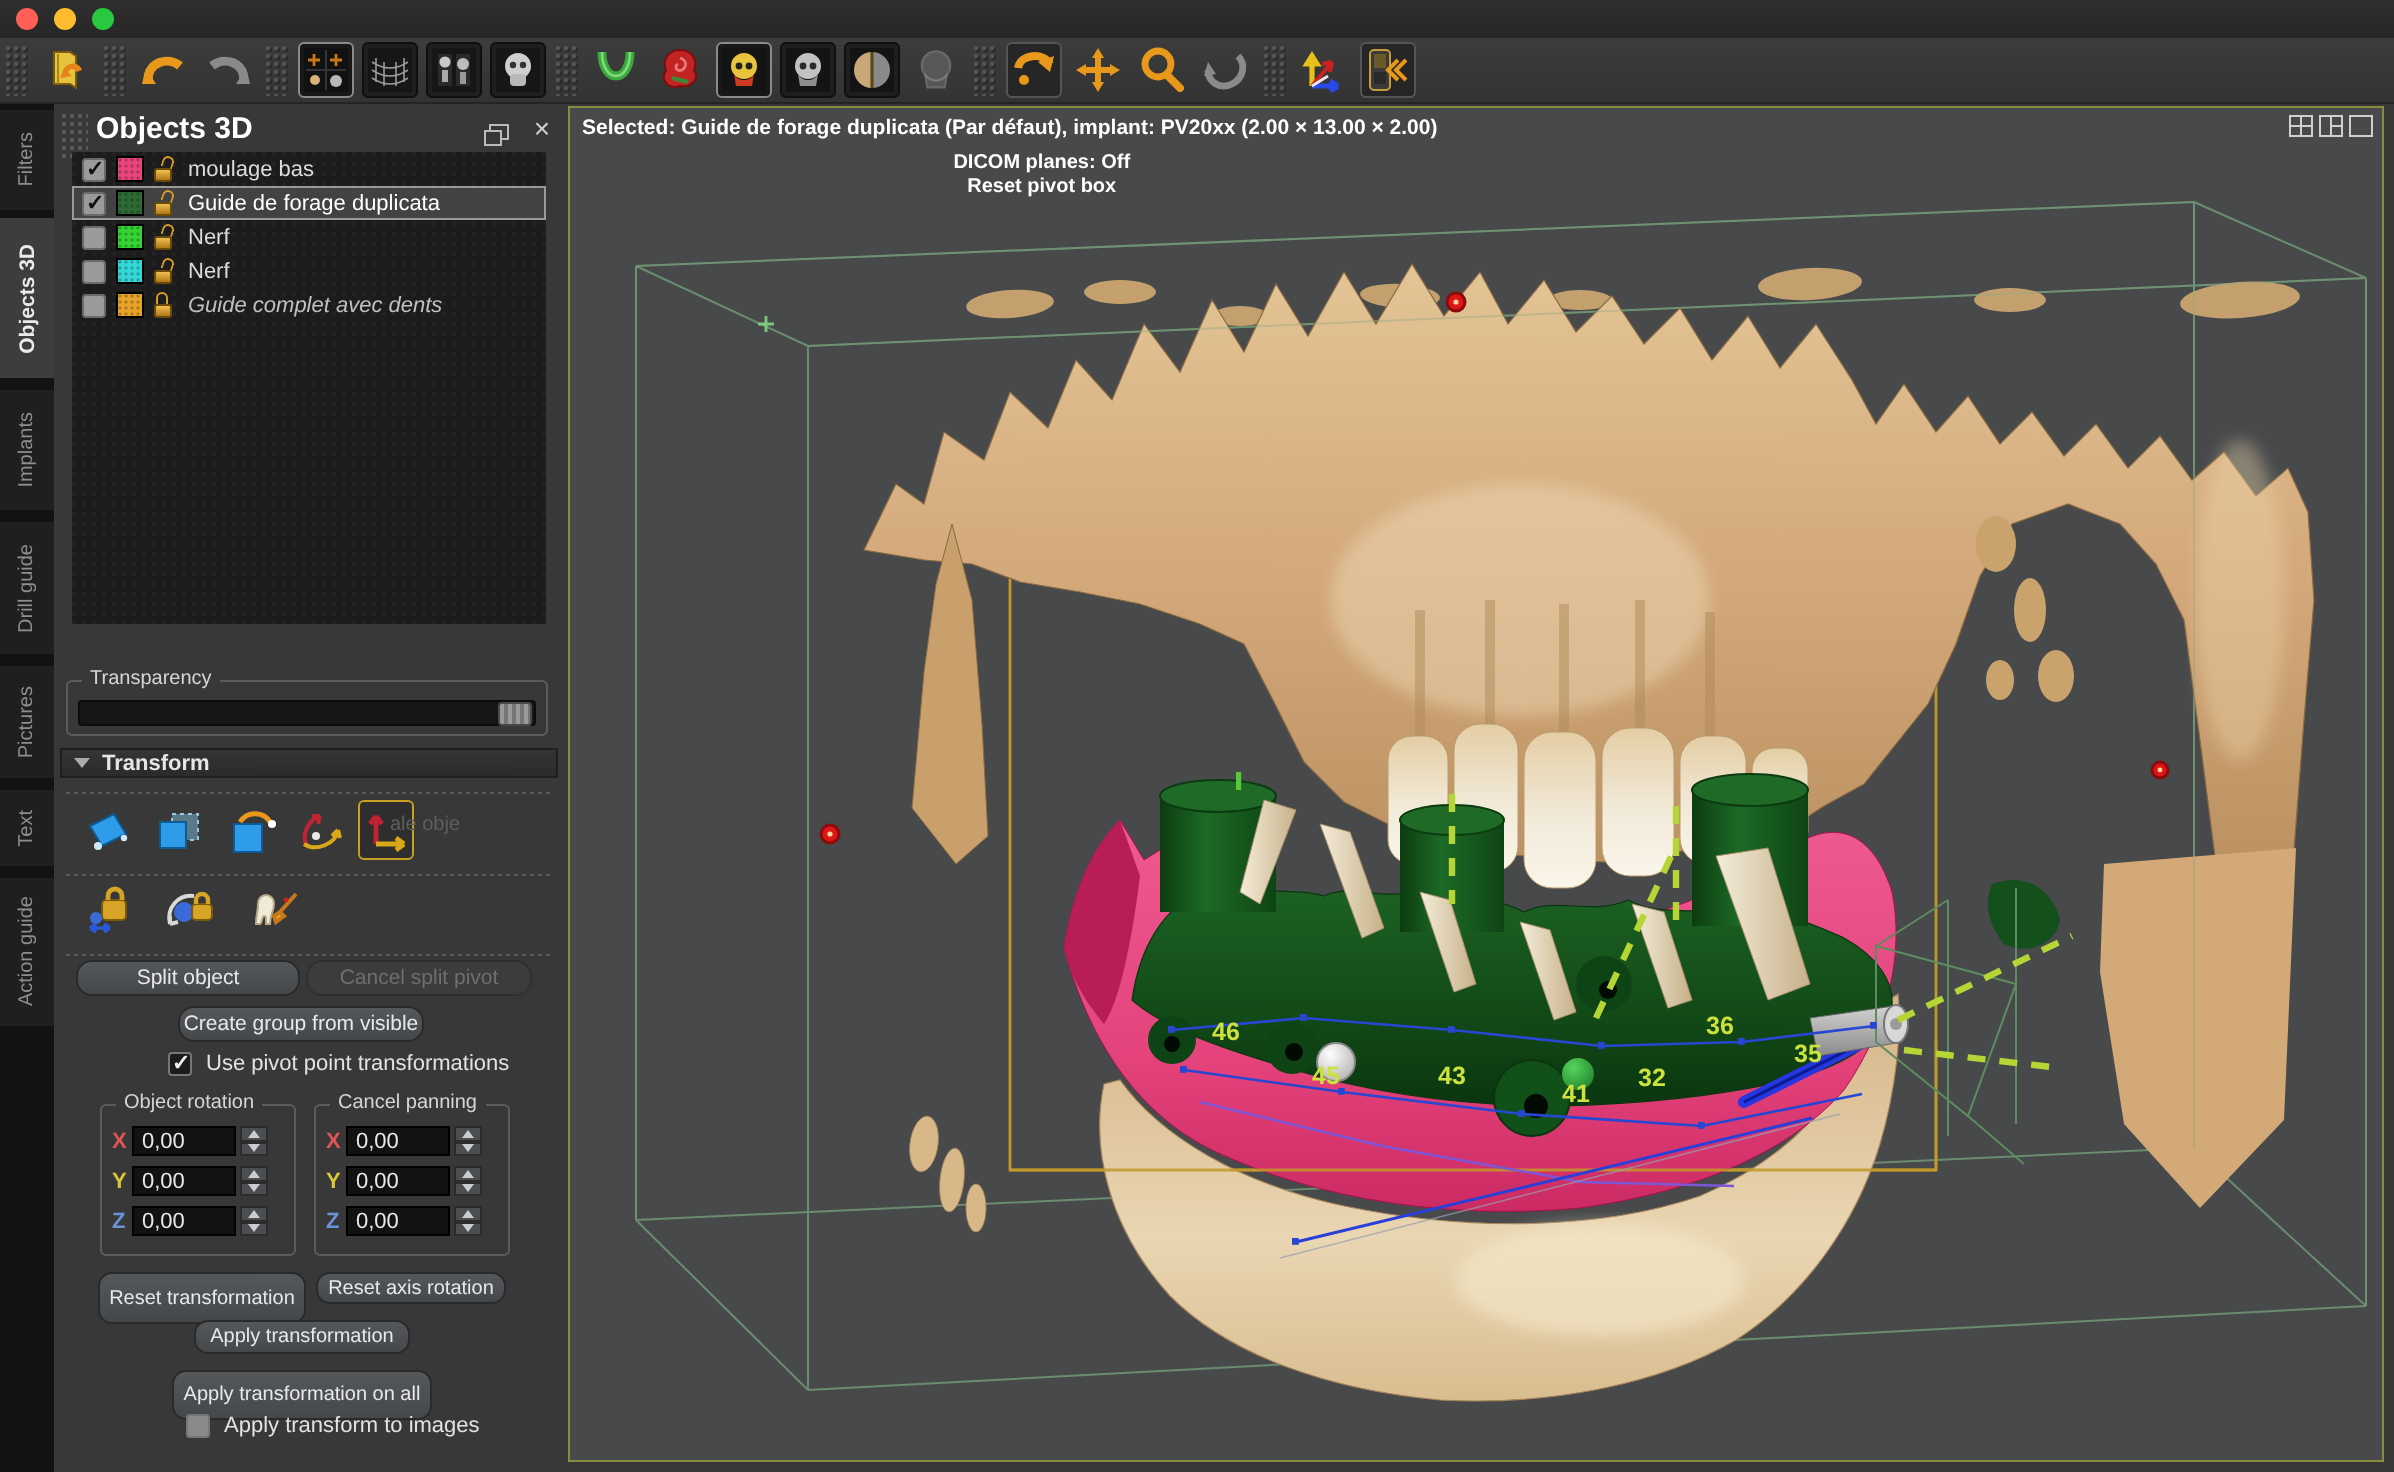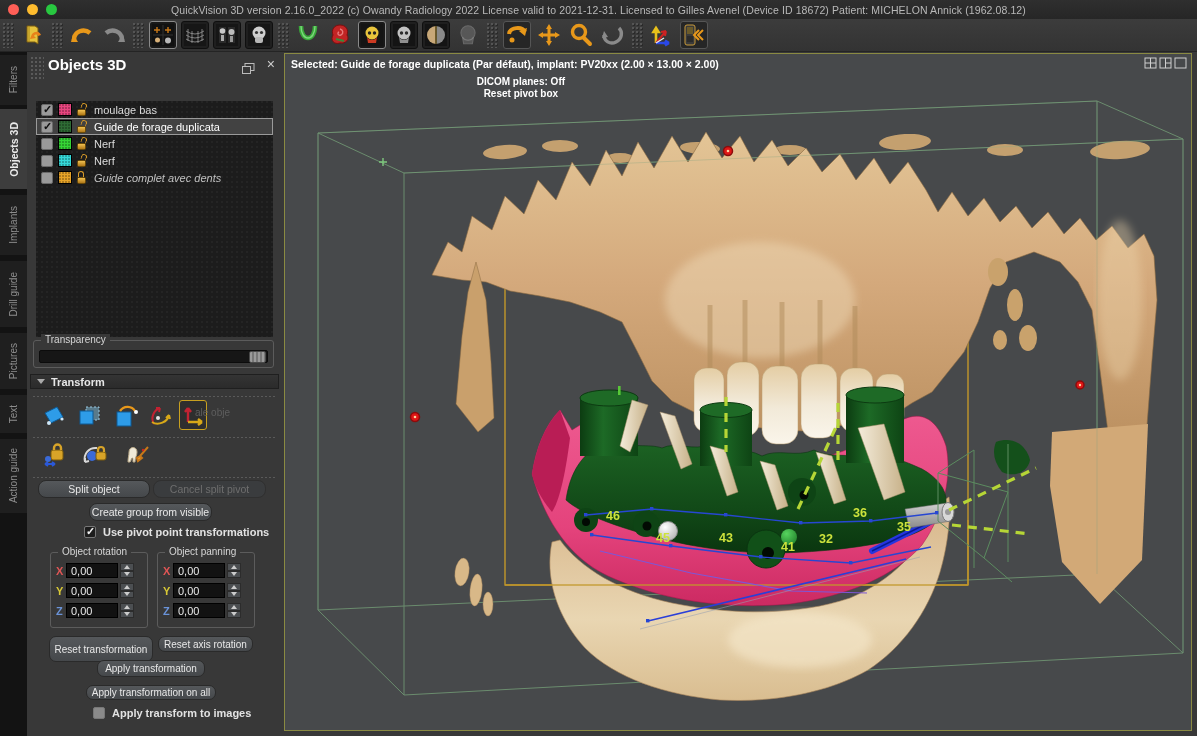--- a/index.html
+++ b/index.html
@@ -41,21 +41,21 @@
 
   
   #panel { position:absolute; left:27px; top:52px; width:256px; height:684px; background:#383838; }
   #panel-grip { position:absolute; left:3px; top:4px; width:14px; height:24px;
           background-image:radial-gradient(circle at 2px 2px, #5a5a5a 1px, transparent 1.2px);
           background-size:4px 4px; }
   #panel-title { position:absolute; left:21px; top:4px; font-size:15px; font-weight:bold; color:#fff; }
   #panel-float { position:absolute; right:28px; top:8px; width:13px; height:11px; }
   #panel-close { position:absolute; right:8px; top:4px; font-size:14px; color:#cfcfcf; line-height:16px; }
 
-  #objlist { position:absolute; left:9px; top:49px; width:237px; height:236px; background:#1c1c1c;
+  #objlist { position:absolute; left:9px; top:24px; width:237px; height:236px; background:#1c1c1c;
              background-image:radial-gradient(circle at 1px 1px, #242424 .8px, transparent 1px);
              background-size:5px 5px; }
   .orow { position:relative; height:17px; display:flex; align-items:center; }
   .orow.sel { background:#424242; outline:1px solid #9a9a9a; outline-offset:-1px; }
   .ochk { width:12px; height:12px; margin-left:5px; background:#9a9a9a; border:1px solid #6a6a6a;
           border-radius:2px; position:relative; }
   .ochk.on::after { content:"✓"; position:absolute; left:1px; top:-2px; font-size:11px;
                     font-weight:bold; color:#101010; }
   .oswatch { width:14px; height:13px; margin-left:5px; border:1px solid #000;
           background-image:radial-gradient(circle at 1px 1px, rgba(0,0,0,.25) .7px, transparent .9px);
@@ -101,21 +101,21 @@
           justify-content:center; }
   .pbtn.disabled { background:#3a3c3e; color:#6e6e6e; border-color:#303030; }
   .pbtn.small { border-radius:7px; font-size:10px; }
 
   .pchk { position:absolute; display:flex; align-items:center; }
   .pchk .box { width:12px; height:12px; border:1px solid #777; border-radius:2px; background:#1c1c1c;
                position:relative; }
   .pchk .box.on::after { content:"✓"; position:absolute; left:1px; top:-2px; font-size:11px;
                font-weight:bold; color:#f0f0f0; }
   .pchk .box.grey { background:#8a8a8a; }
-  .pchk label { margin-left:7px; font-size:11px; color:#e2e2e2;font-weight:bold; }
+  .pchk label { margin-left:7px; font-size:11px; color:#e2e2e2; }
 
   .spinrow { position:absolute; display:flex; align-items:center; }
   .spinrow .axl { width:10px; font-size:11px; font-weight:bold; }
   .spininp { width:52px; height:15px; background:#121212; color:#e8e8e8; border:1px solid #000;
              font-size:11px; padding-left:4px; font-family:"Liberation Sans",sans-serif; }
   .spinbtns { width:14px; height:15px; margin-left:2px; display:flex; flex-direction:column; }
   .spinbtns div { flex:1; background:#4c4f52; border:1px solid #2c2c2c; display:flex;
                   align-items:center; justify-content:center; }
   .tri-up { width:0;height:0;border-left:3px solid transparent;border-right:3px solid transparent;
             border-bottom:4px solid #ccc; }
@@ -135,21 +135,20 @@
 </style>
 </head>
 <body>
 
 <div id="app">
 
   <div id="titlebar">
     <div class="tlight tl-red"></div>
     <div class="tlight tl-yellow"></div>
     <div class="tlight tl-green"></div>
-    <div id="titletext">QuickVision 3D version 2.16.0_2022 (c) Owandy Radiology 2022 License valid to 2021-12-31. Licensed to Gilles Avenel (Device ID 18672) Patient: MICHELON Annick   (1962.08.12)</div>
   </div>
 
   <div id="toolbar">
     <div class="grip"></div>
     <div class="tbtn">
       <svg width="24" height="24" viewBox="0 0 24 24">
           <path d="M6 3h8l3 2v16l-3-2H6z" fill="#e6c33c" stroke="#7a5c10"></path>
           <path d="M8 4v15" stroke="#a8881c"></path>
           <path d="M11 11c4-4 8-2 9 1l-3 1c-1-2-3-2-4 0l2 2-6 1z" fill="#e8821a"></path>
         </svg>
@@ -501,21 +500,21 @@
               <span class="tri-up"></span>
             </div>
             <div>
               <span class="tri-dn"></span>
             </div>
           </div>
       </div>
     </div>
 
     <div class="groupbox" style="left:130px;top:500px;width:98px;height:76px;">
-      <div class="gb-legend">Object panning</div>
+      <div class="gb-legend">Cancel panning</div>
       <div class="spinrow" style="left:5px;top:10px;">
         <span class="axl x">X</span>
         <input class="spininp" readonly="" value="0,00" style="">
         <div class="spinbtns">
             <div>
               <span class="tri-up"></span>
             </div>
             <div>
               <span class="tri-dn"></span>
             </div>
@@ -543,21 +542,21 @@
             <div>
               <span class="tri-dn"></span>
             </div>
           </div>
       </div>
     </div>
 
     <div class="pbtn small" style="left:22px;top:584px;width:104px;height:26px;">Reset transformation</div>
     <div class="pbtn small" style="left:131px;top:584px;width:95px;height:16px;">Reset axis rotation</div>
     <div class="pbtn small" style="left:70px;top:608px;width:108px;height:17px;">Apply transformation</div>
-    <div class="pbtn small" style="left:59px;top:633px;width:130px;height:15px;">Apply transformation on all</div>
+    <div class="pbtn small" style="left:59px;top:633px;width:130px;height:25px;">Apply transformation on all</div>
 
     <div class="pchk" style="left:66px;top:655px;">
       <div class="box grey"></div>
       <label>Apply transform to images</label>
     </div>
   </div>
 
   <div id="viewport">
     <svg id="scene" width="906" height="676" viewBox="285 54 906 676">
       <defs>

